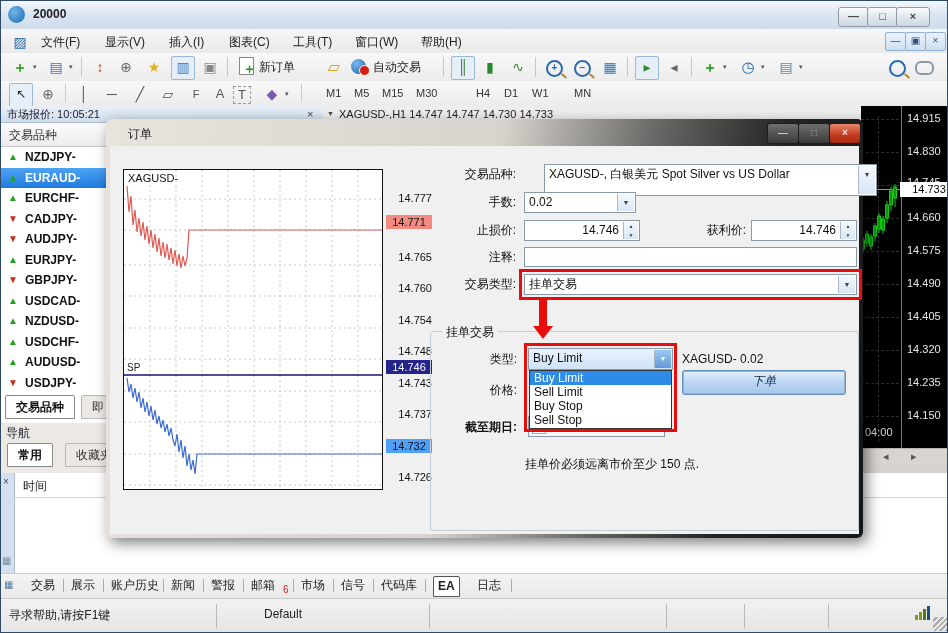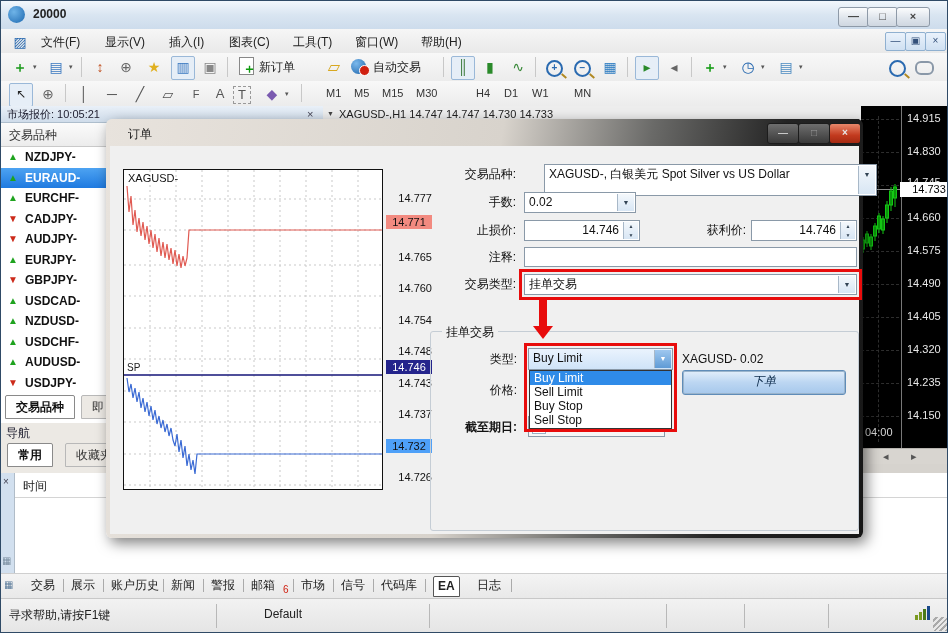--- a/index.html
+++ b/index.html
@@ -422,20 +422,21 @@
       <div class="a flabel" style="left:307px;top:234px;width:100px;">价格:</div>
       <div class="a" id="placebtn" style="left:572px;top:224px;width:162px;height:23px;font-style:italic;">下单</div>
 
       <div class="a flabel" style="left:307px;top:271px;width:100px;font-weight:bold;">截至期日:</div>
       <div class="a field" style="left:418px;top:270px;width:137px;height:21px;background:#f6f6f6;">
         <span class="a" style="left:3px;top:3px;width:12px;height:12px;background:#fff;border:1px solid #9ab0c4;"></span>
         <span class="a nowrap" style="left:22px;top:2px;color:#9a9a9a;font-size:11px;">2018.10.15 17:5</span>
         <span class="cdd" style="background:none;border:none;color:#555;">▼</span>
       </div>
 
+      <span class="a nowrap" style="left:415px;top:310px;color:#111;">挂单价必须远离市价至少 150 点.</span>
 
       <div class="a" style="left:419px;top:224px;width:143px;height:59px;background:#fff;border:1px solid #333;box-sizing:border-box;">
         <div class="opt sel">Buy Limit</div>
         <div class="opt">Sell Limit</div>
         <div class="opt">Buy Stop</div>
         <div class="opt">Sell Stop</div>
       </div>
 
       <div class="a redbox" style="left:409px;top:123px;width:343px;height:31px;"></div>
       <div class="a" style="left:429px;top:154px;width:8px;height:26px;background:#e80c0c;"></div>

